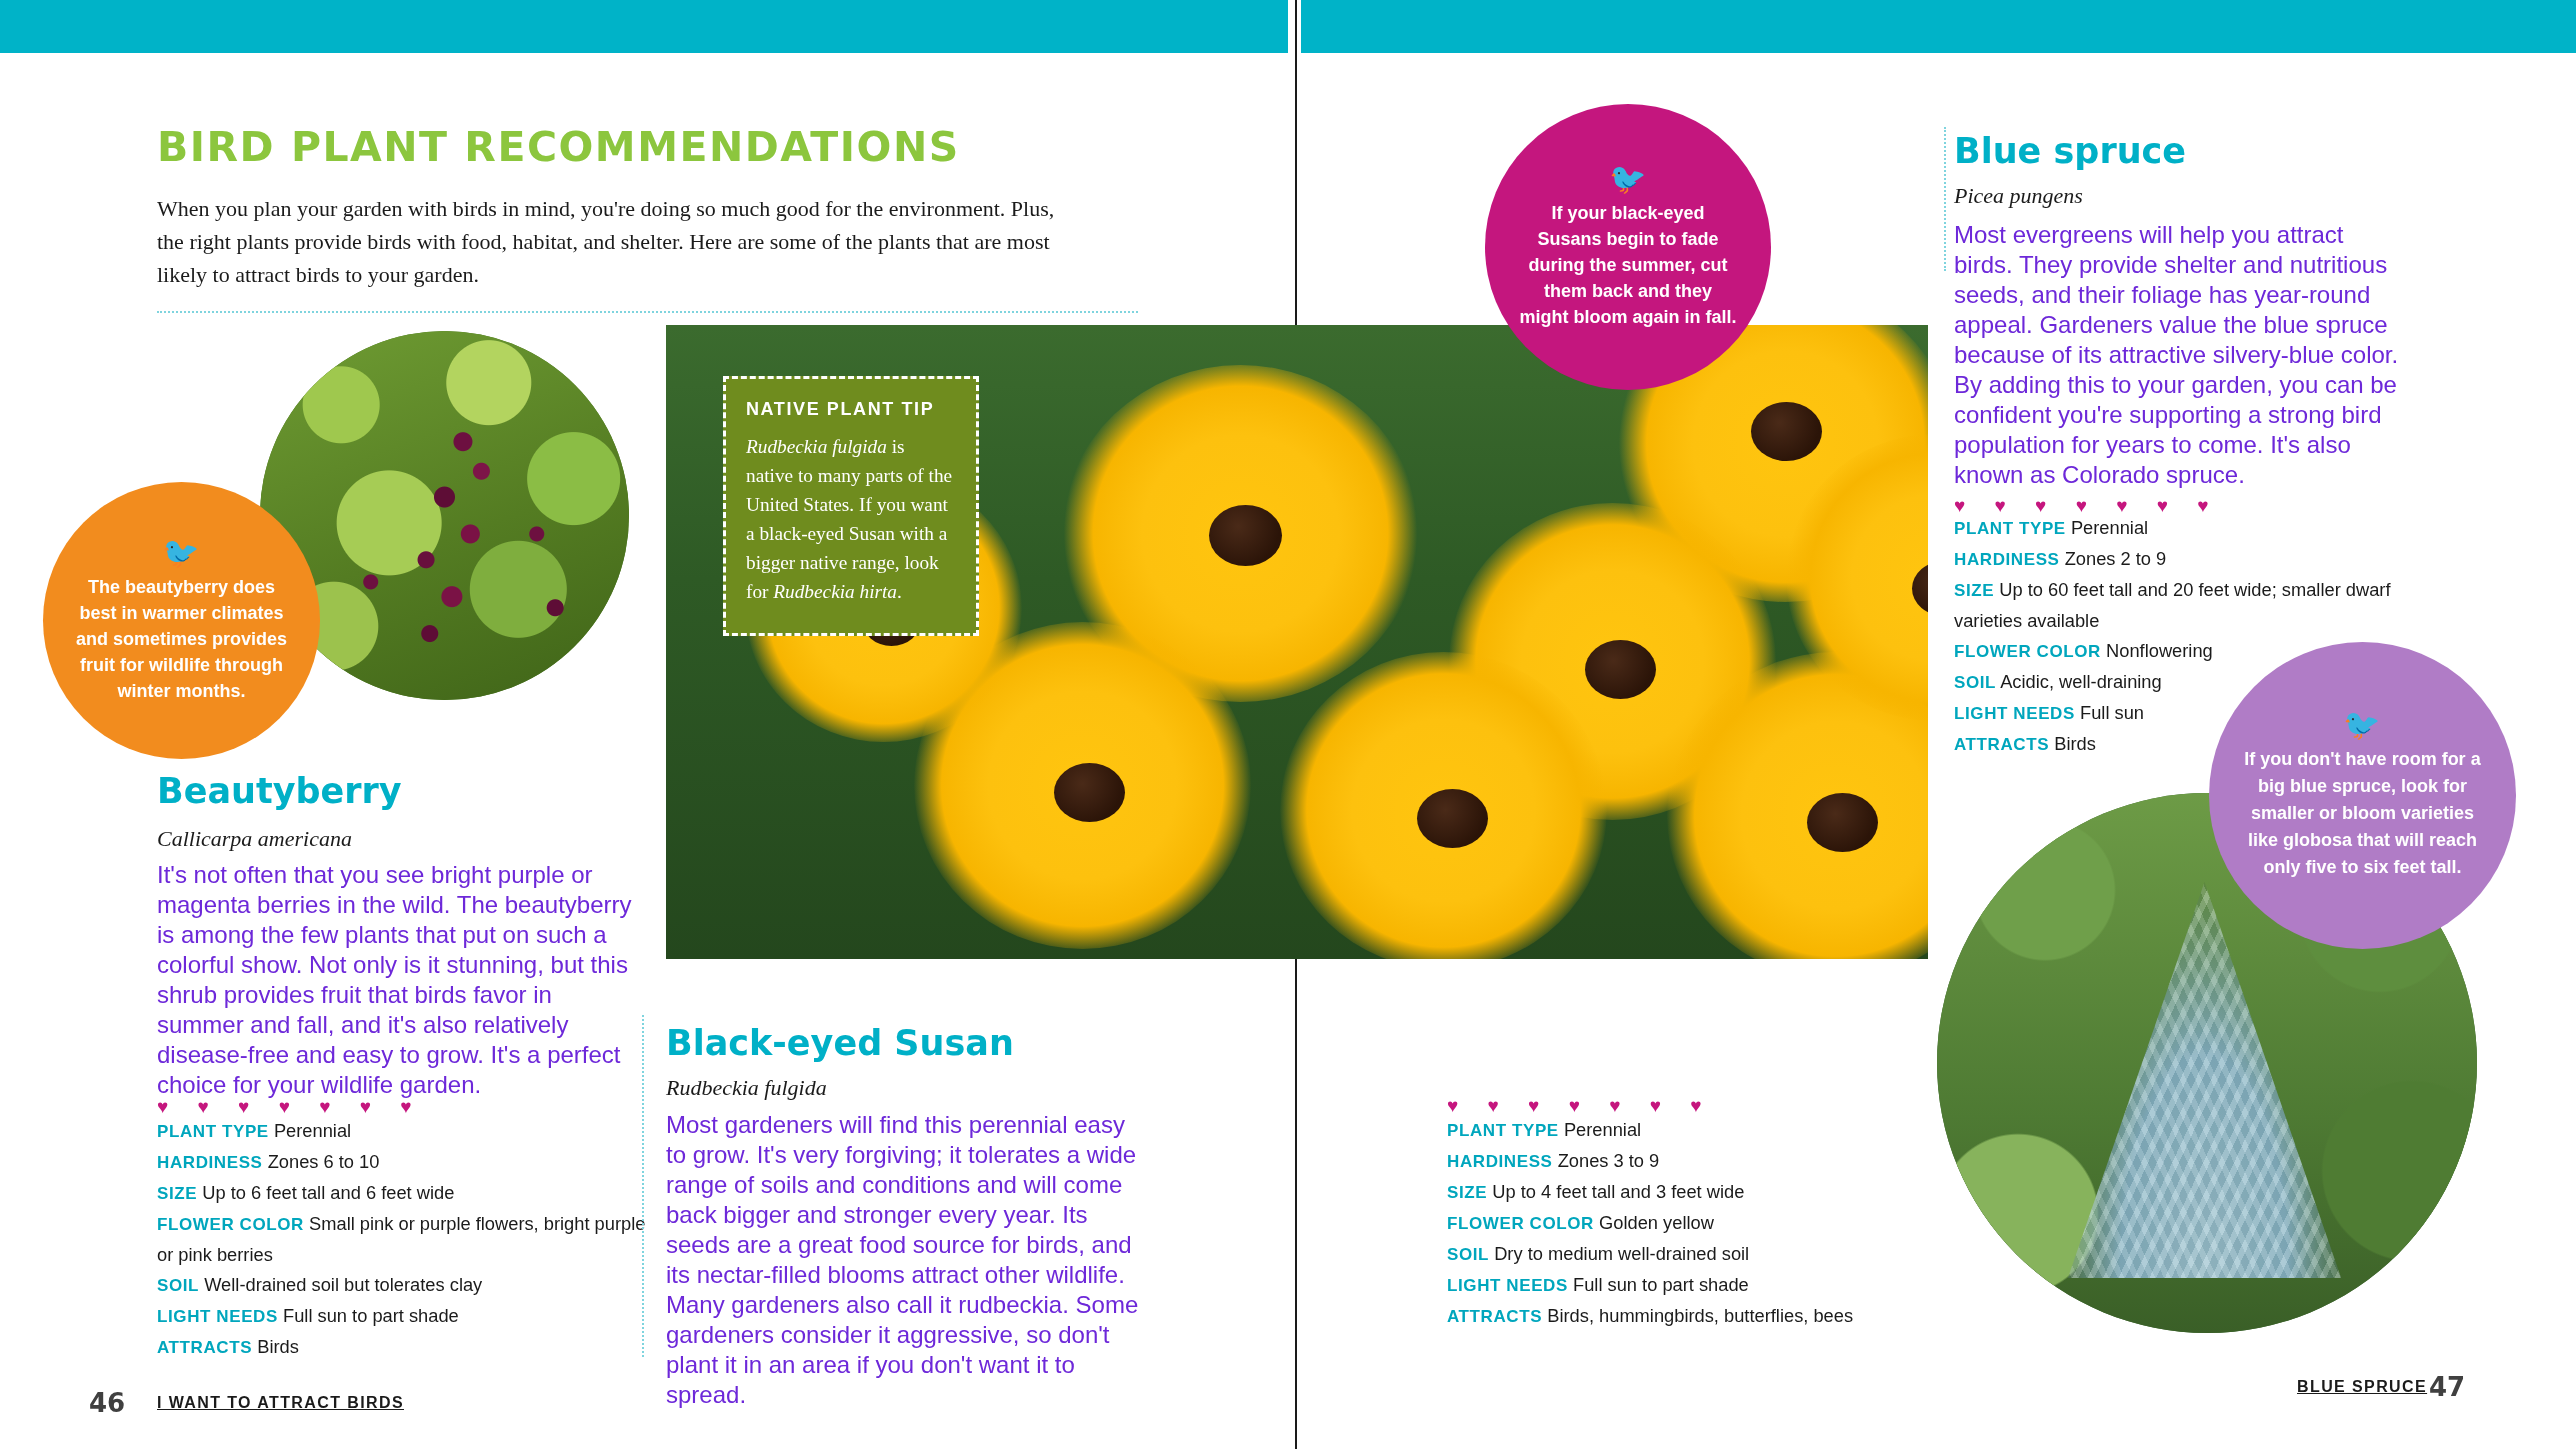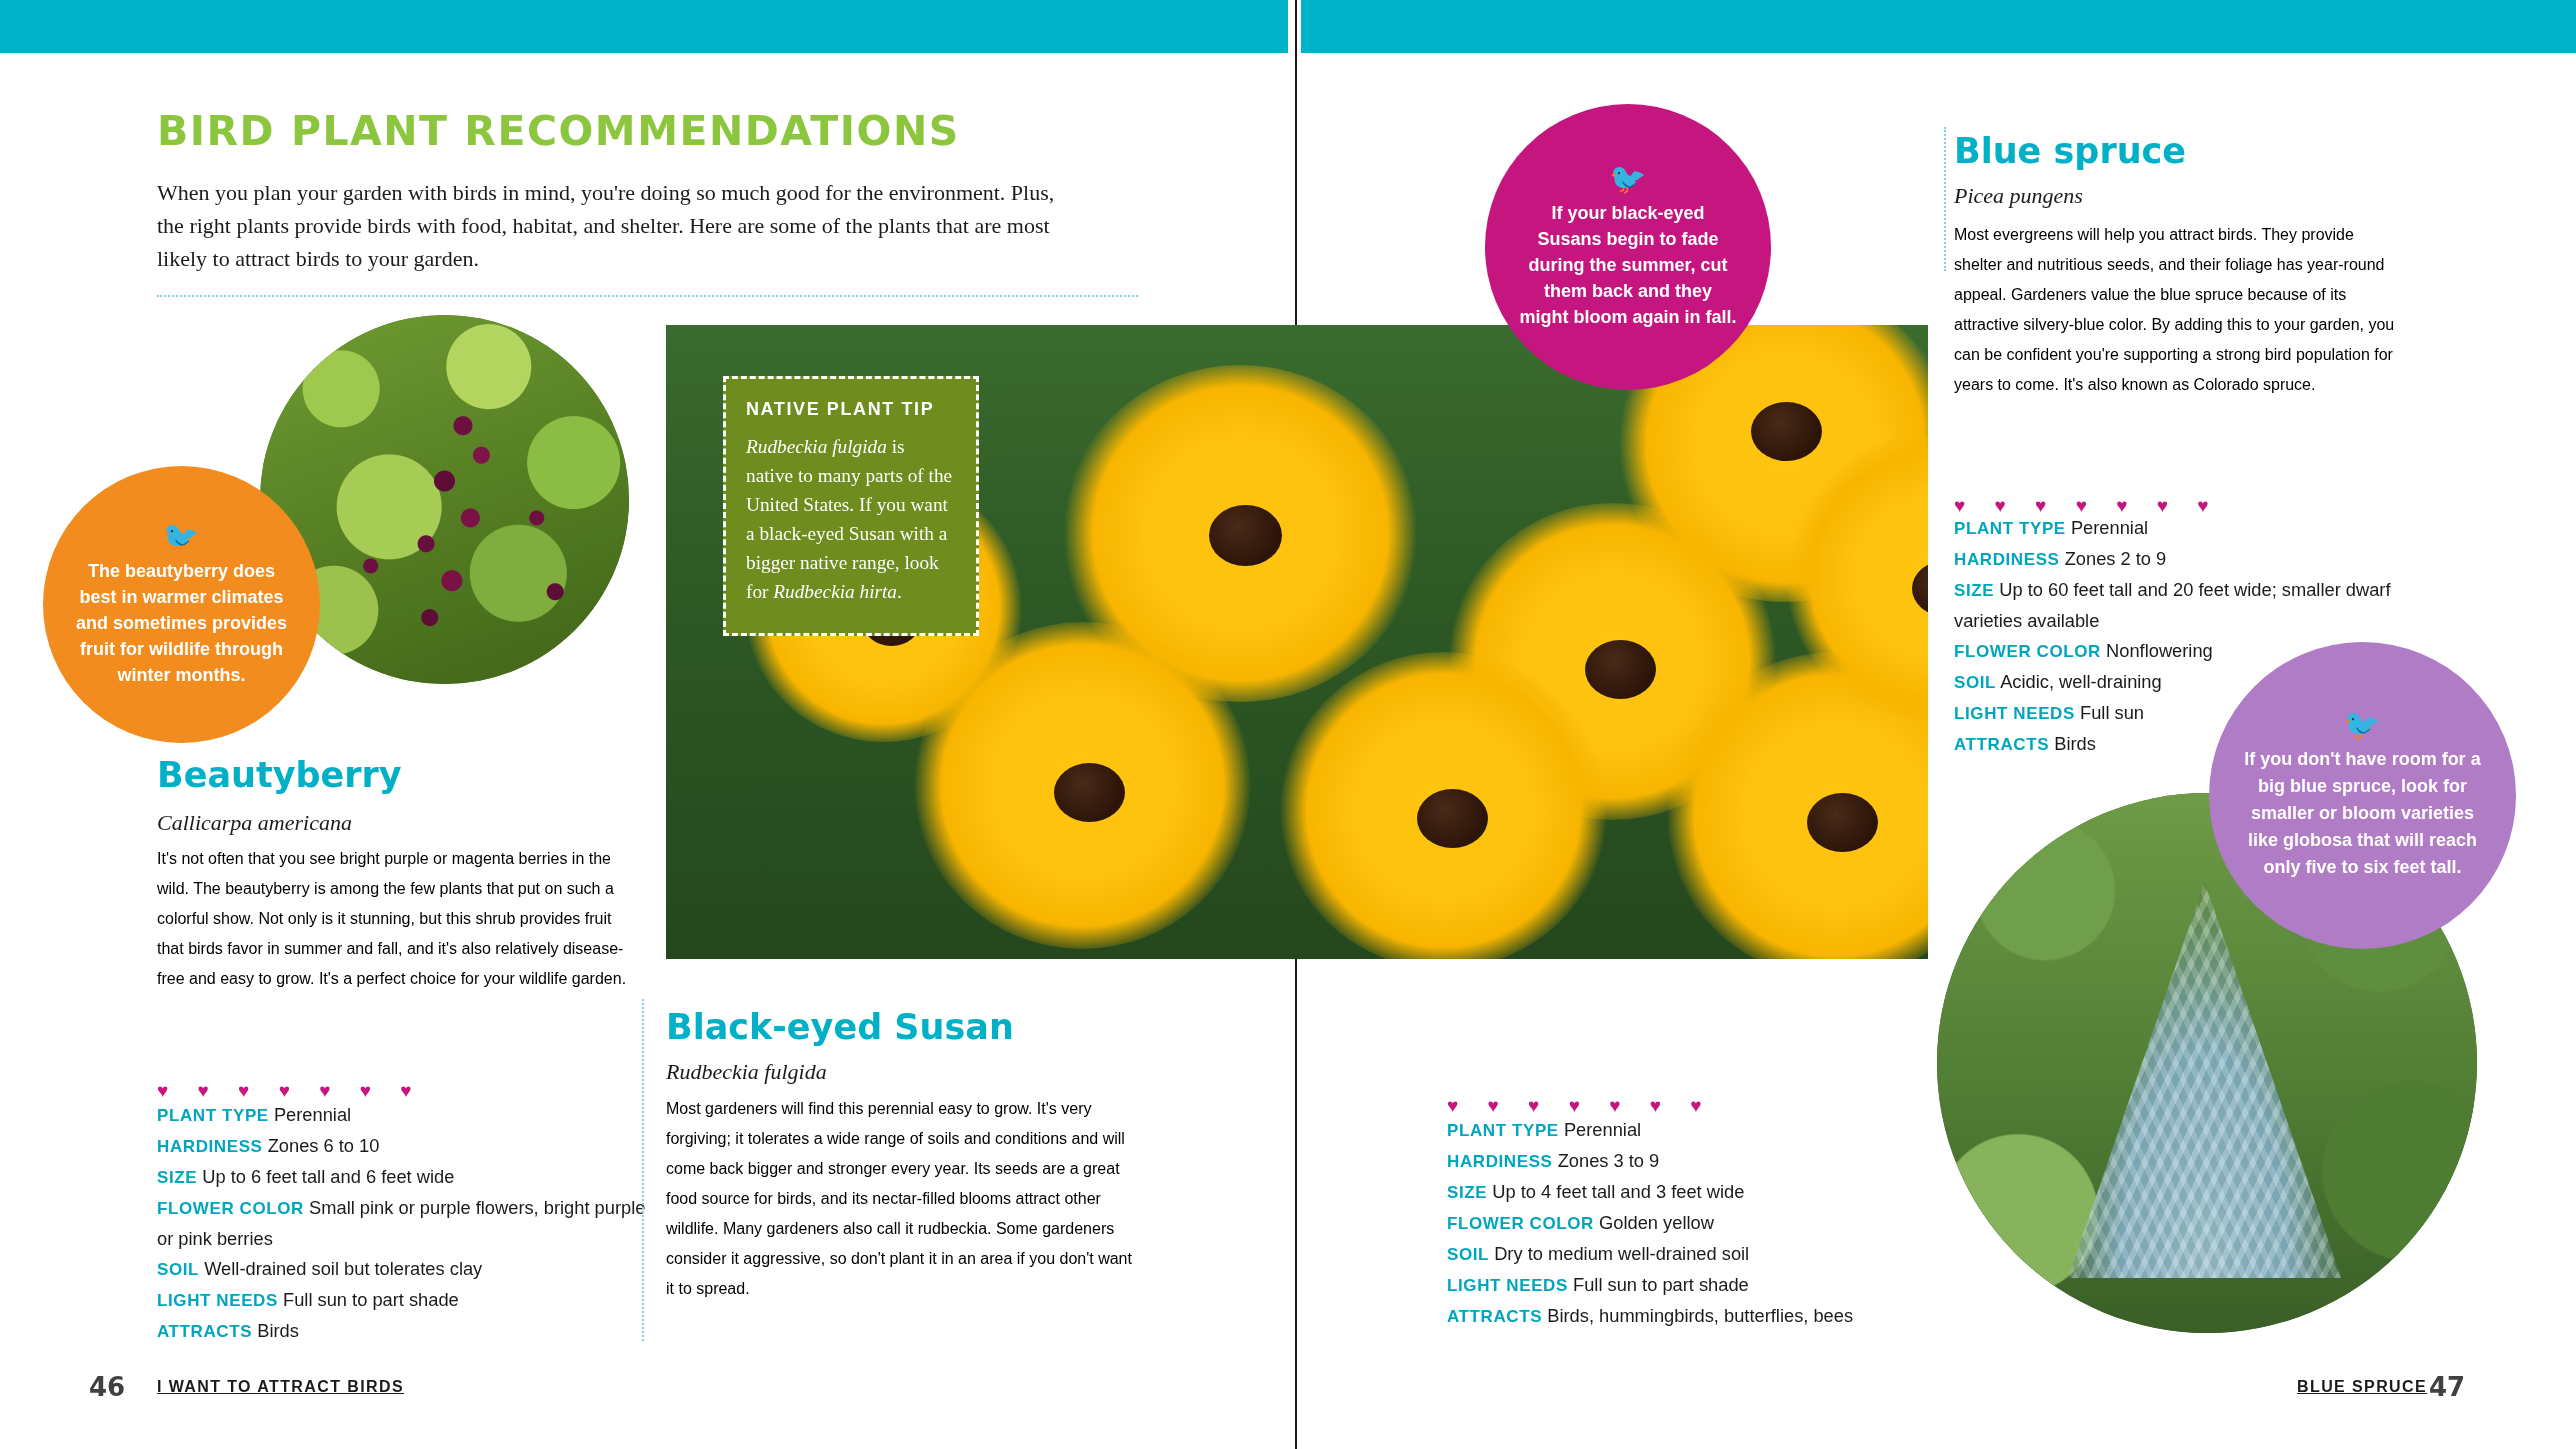--- a/index.html
+++ b/index.html
@@ -33,21 +33,21 @@
   .gutter {
     position: absolute;
     left: 1295px;
     top: 0;
     width: 2px;
     height: 1449px;
     background: #1a1a1a;
   }
 
   
-  .page-left { position: absolute; left: 0; top: 0; width: 1295px; height: 1314px; }
+  .page-left { position: absolute; left: 0; top: 16px; width: 1295px; height: 1314px; }
   .page-right { position: absolute; left: 1297px; top: 0; width: 1279px; height: 1449px; }
 
   .head-title {
     position: absolute;
     left: 157px; top: 107px;
     font-size: 41px;
     font-weight: bold;
     letter-spacing: 1.5px;
     color: #8cc63e;
     font-family: "DejaVu Sans", sans-serif;
@@ -141,23 +141,23 @@
     position: absolute;
     font-family: "Liberation Serif", serif;
     font-style: italic;
     font-size: 22px;
     color: #1b1b1b;
     margin-top: 7px;
   }
   .plant-body {
     position: absolute;
     font-family: "Liberation Sans", sans-serif;
-    font-size: 16px;
+    font-size: 24px;
     line-height: 30px;
-    color: #000000;
+    color: #6d28d9;
   }
   .hearts {
     position: absolute;
     color: #c5167e;
     font-size: 19px;
     letter-spacing: 12px;
   }
   .facts {
     position: absolute;
     font-size: 18.3px;

